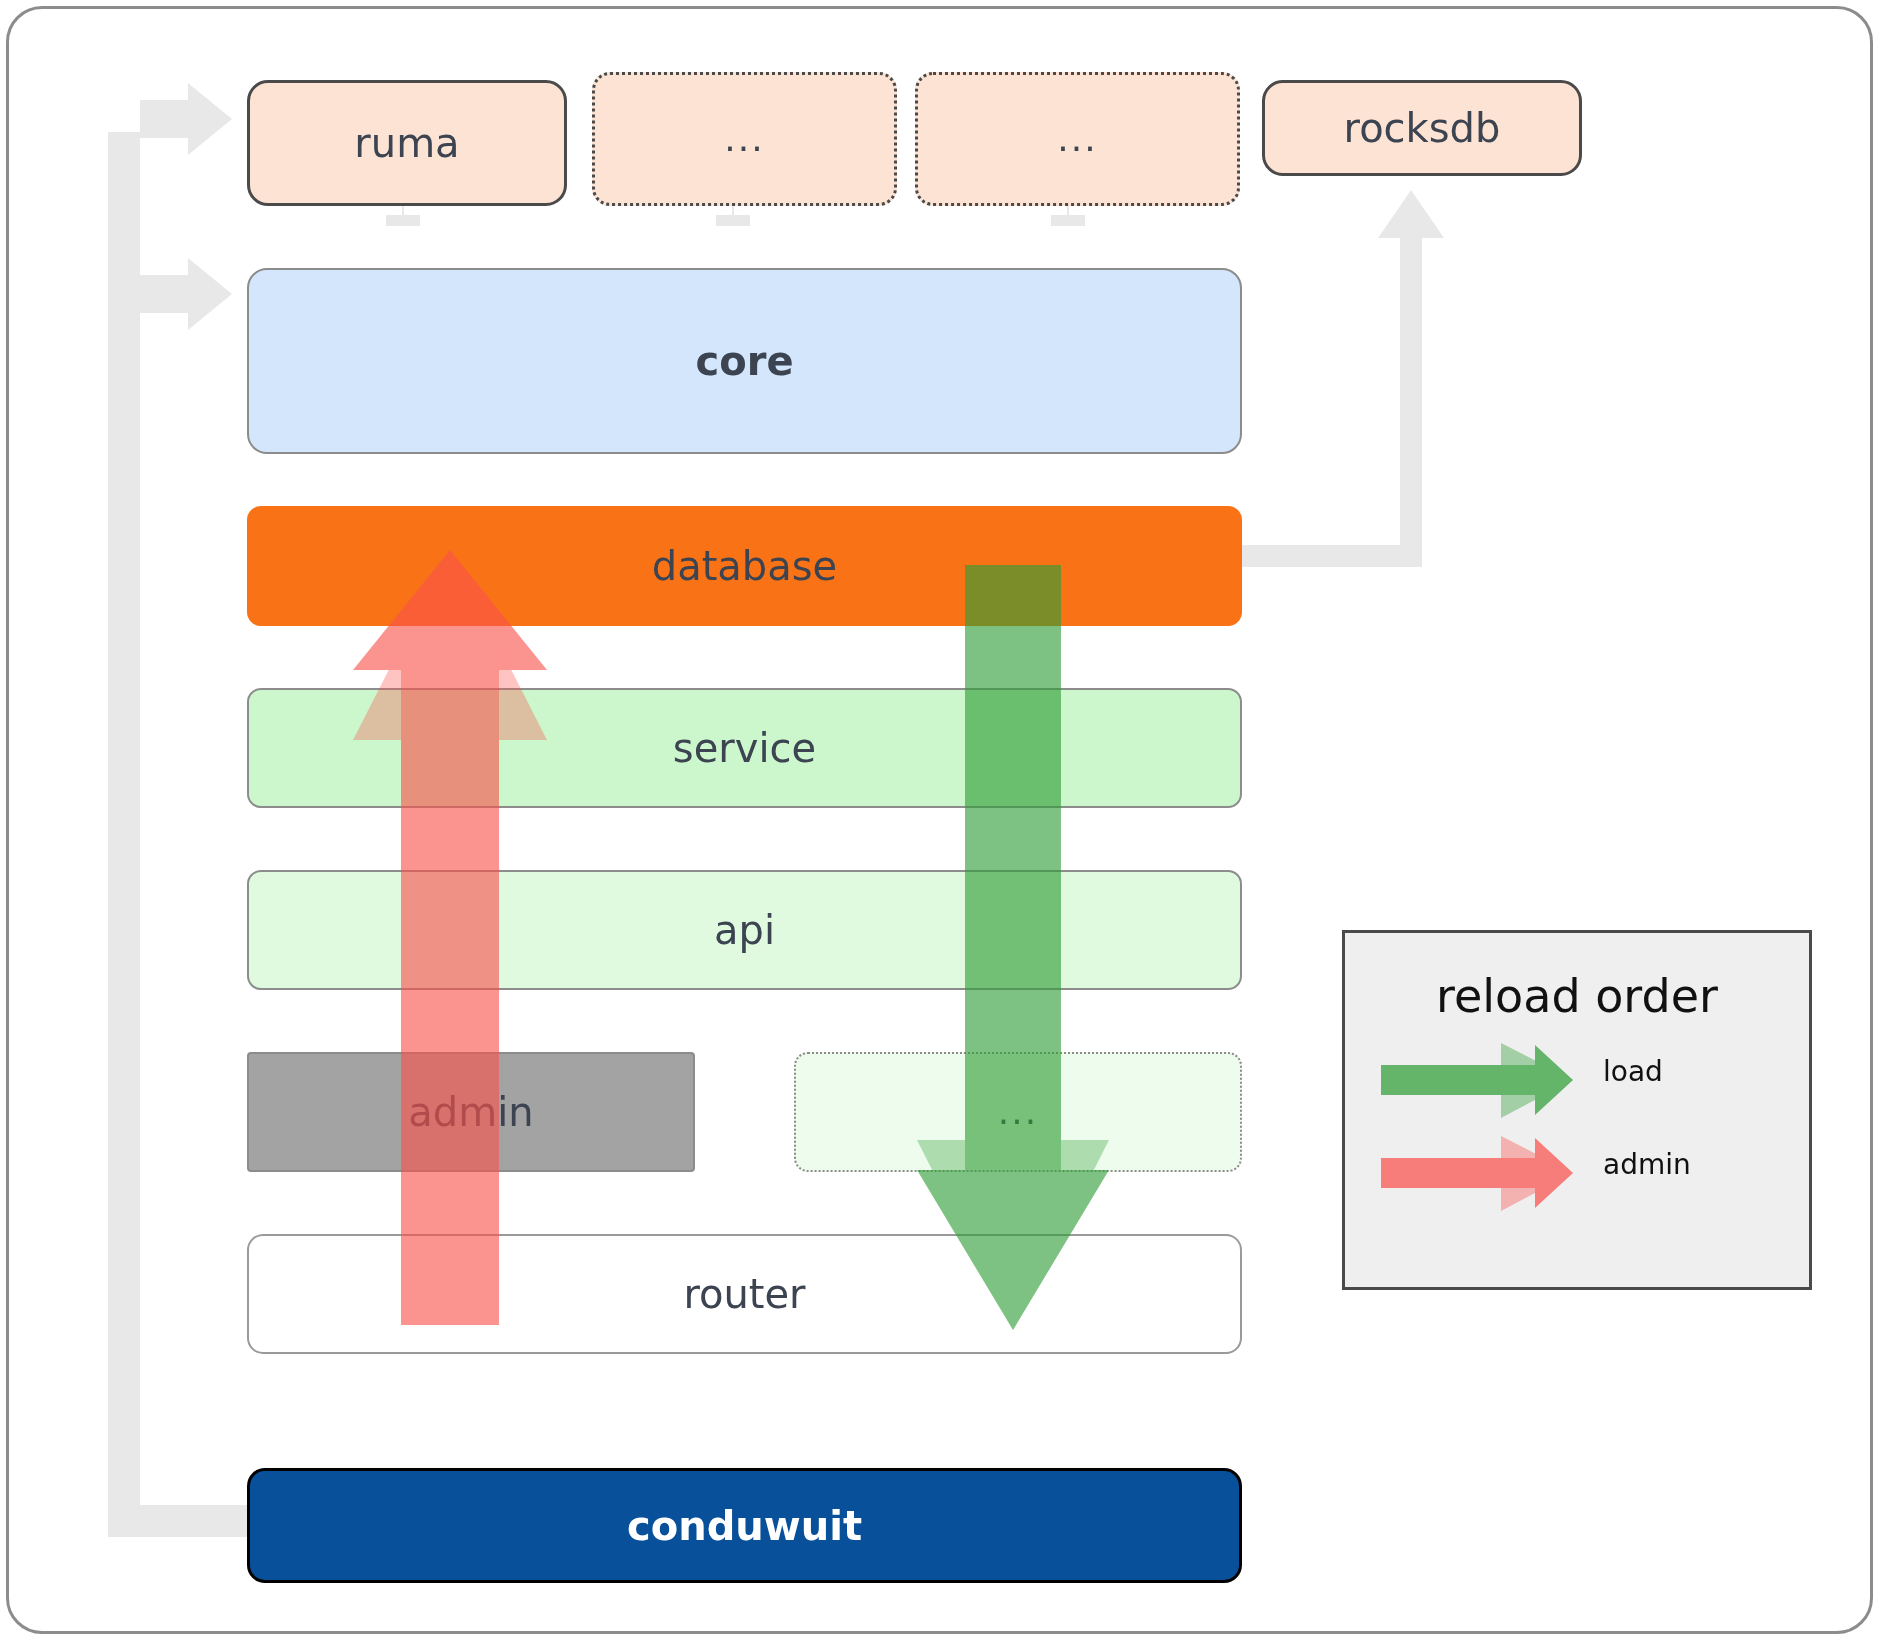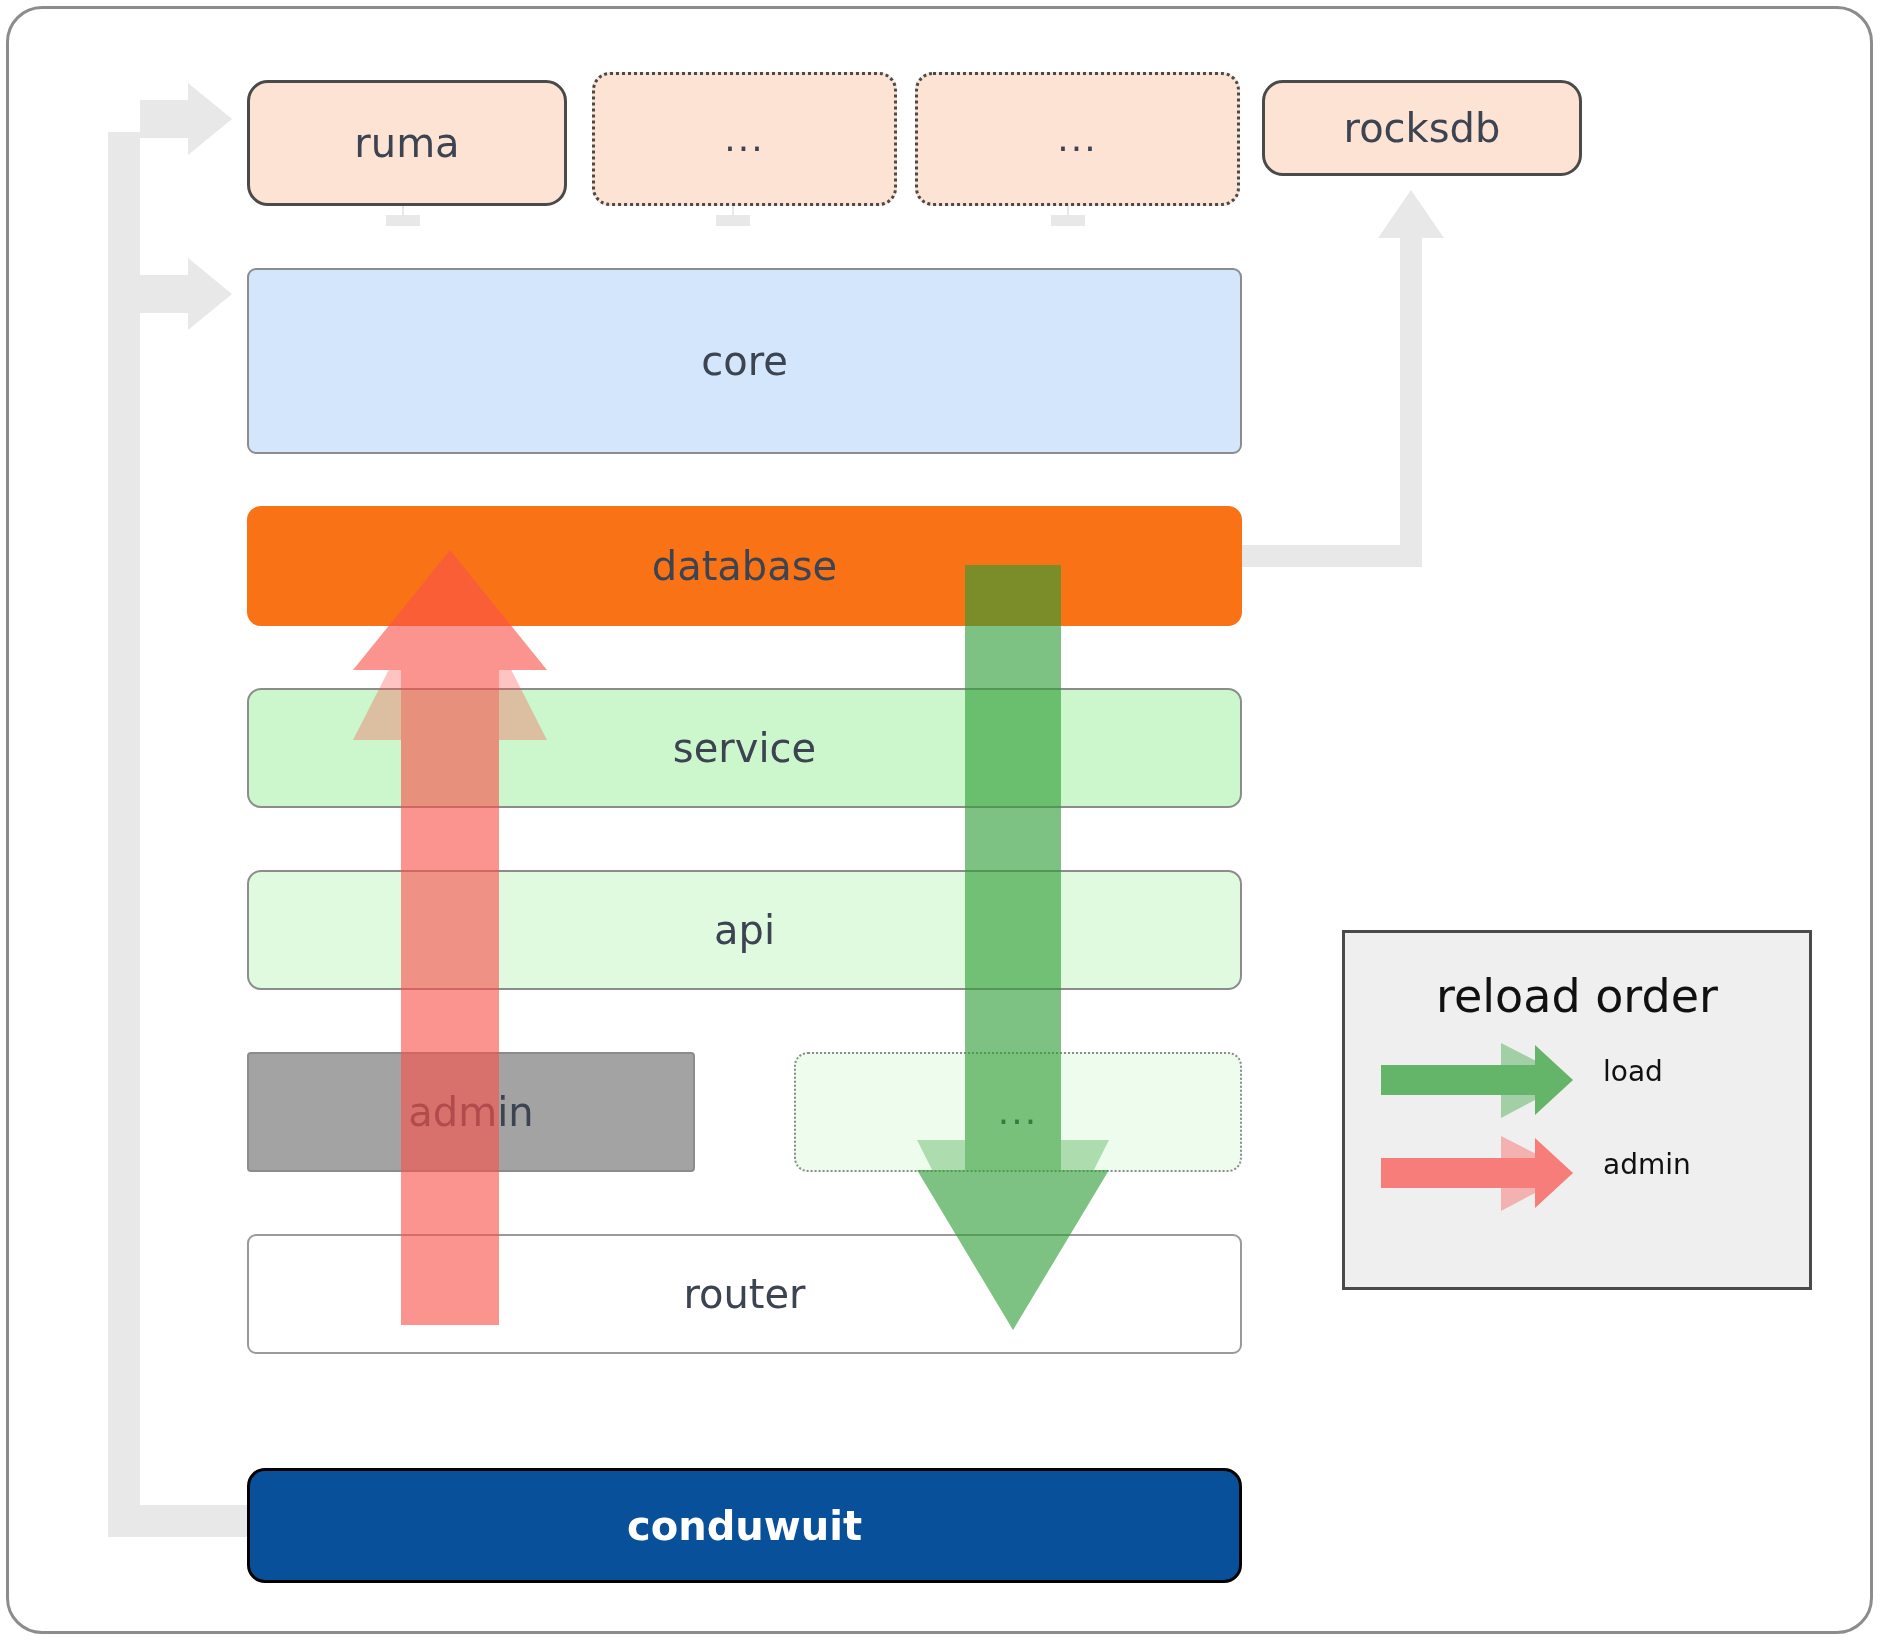--- a/index.html
+++ b/index.html
@@ -56,28 +56,29 @@
   }
   .ellipsis {
     font-size: 36px;
     letter-spacing: 2px;
     line-height: 0.4;
     color: #3d4451;
   }
   .core-box {
     background: #d4e6fb;
     border: 2px solid #8c8c8c;
-    border-radius: 9px;
+    border-radius: 20px;
+    font-weight: bold;
   }
   .database-box { background: #f97316; border: 2px solid #f97316; border-radius: 14px; }
   .service-box  { background: #ccf7cc; border: 2px solid #8c8c8c; border-radius: 14px; }
   .api-box      { background: #e0fae0; border: 2px solid #8c8c8c; border-radius: 14px; }
   .admin-box    { background: #a3a3a3; border: 2px solid #8c8c8c; border-radius: 4px; }
   .dots-box     { background: #eefcee; border: 2px dotted #8c8c8c; border-radius: 14px; }
-  .router-box   { background: #ffffff; border: 2px solid #9a9a9a; border-radius: 9px; }
+  .router-box   { background: #ffffff; border: 2px solid #9a9a9a; border-radius: 16px; }
   .conduwuit-box{
     background: #08509a;
     border: 3px solid #000000;
     border-radius: 18px;
     color: #ffffff;
     font-weight: bold;
   }
   .legend-box {
     position: absolute;
     background: #efefef;

